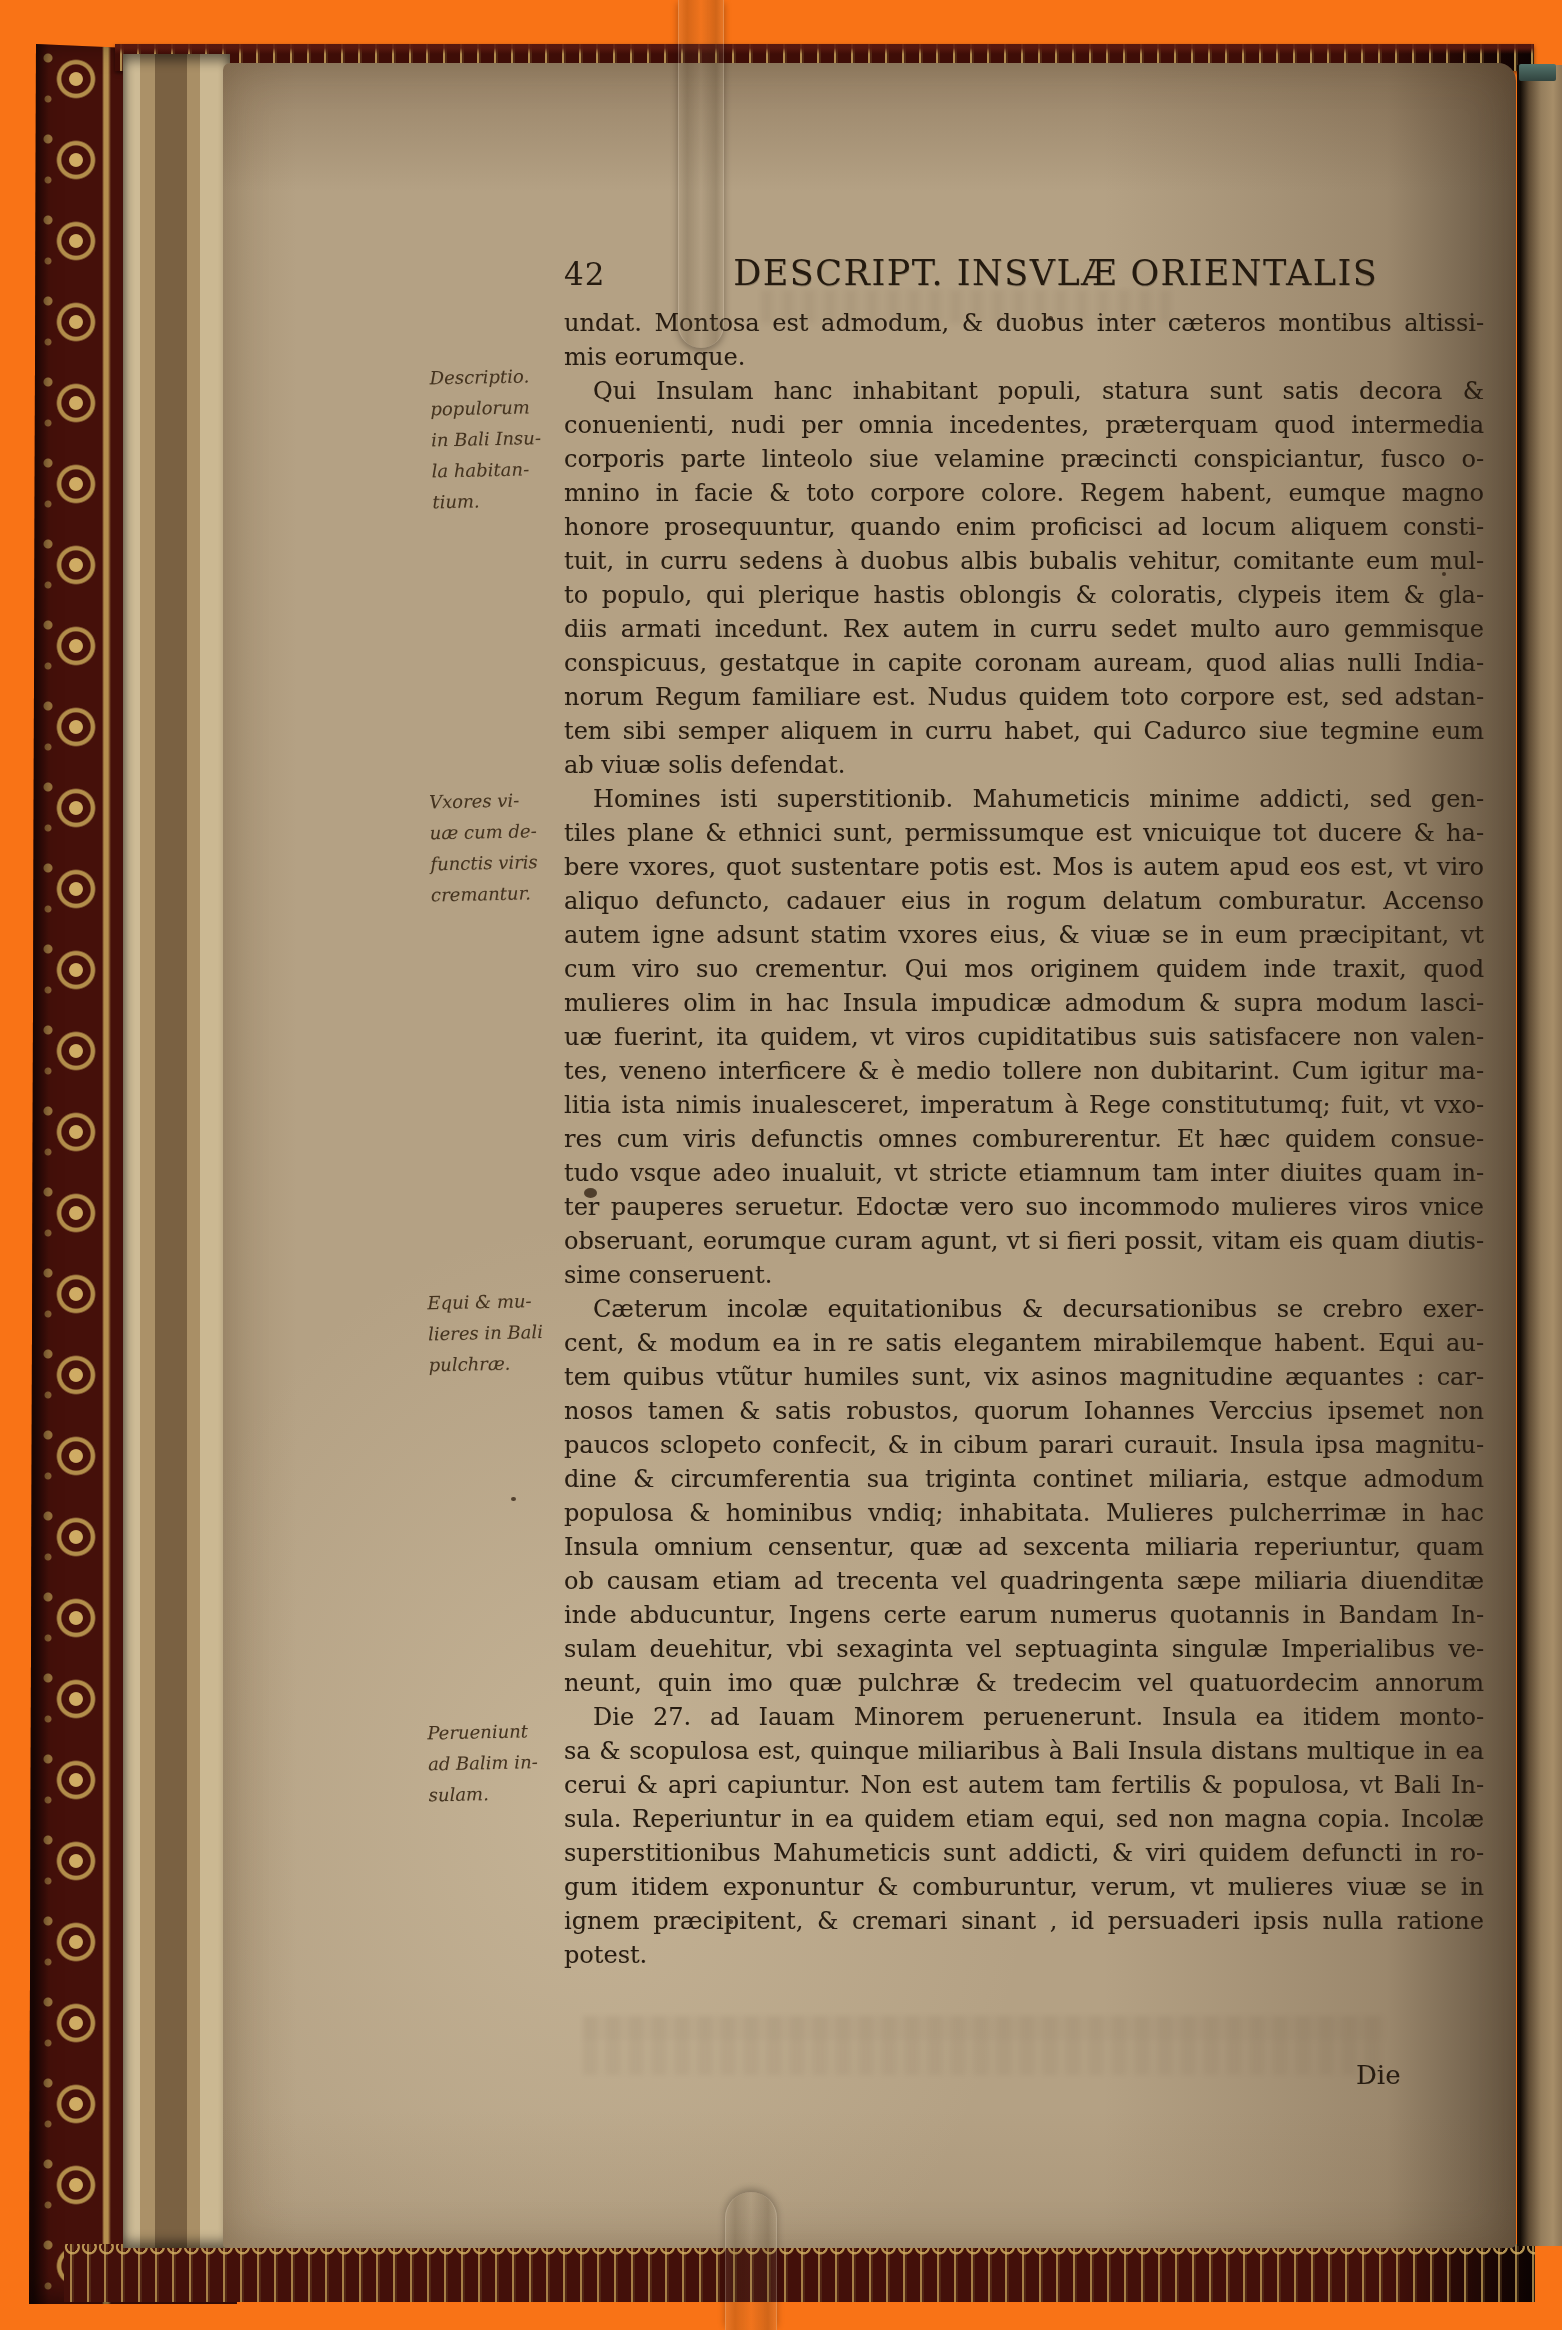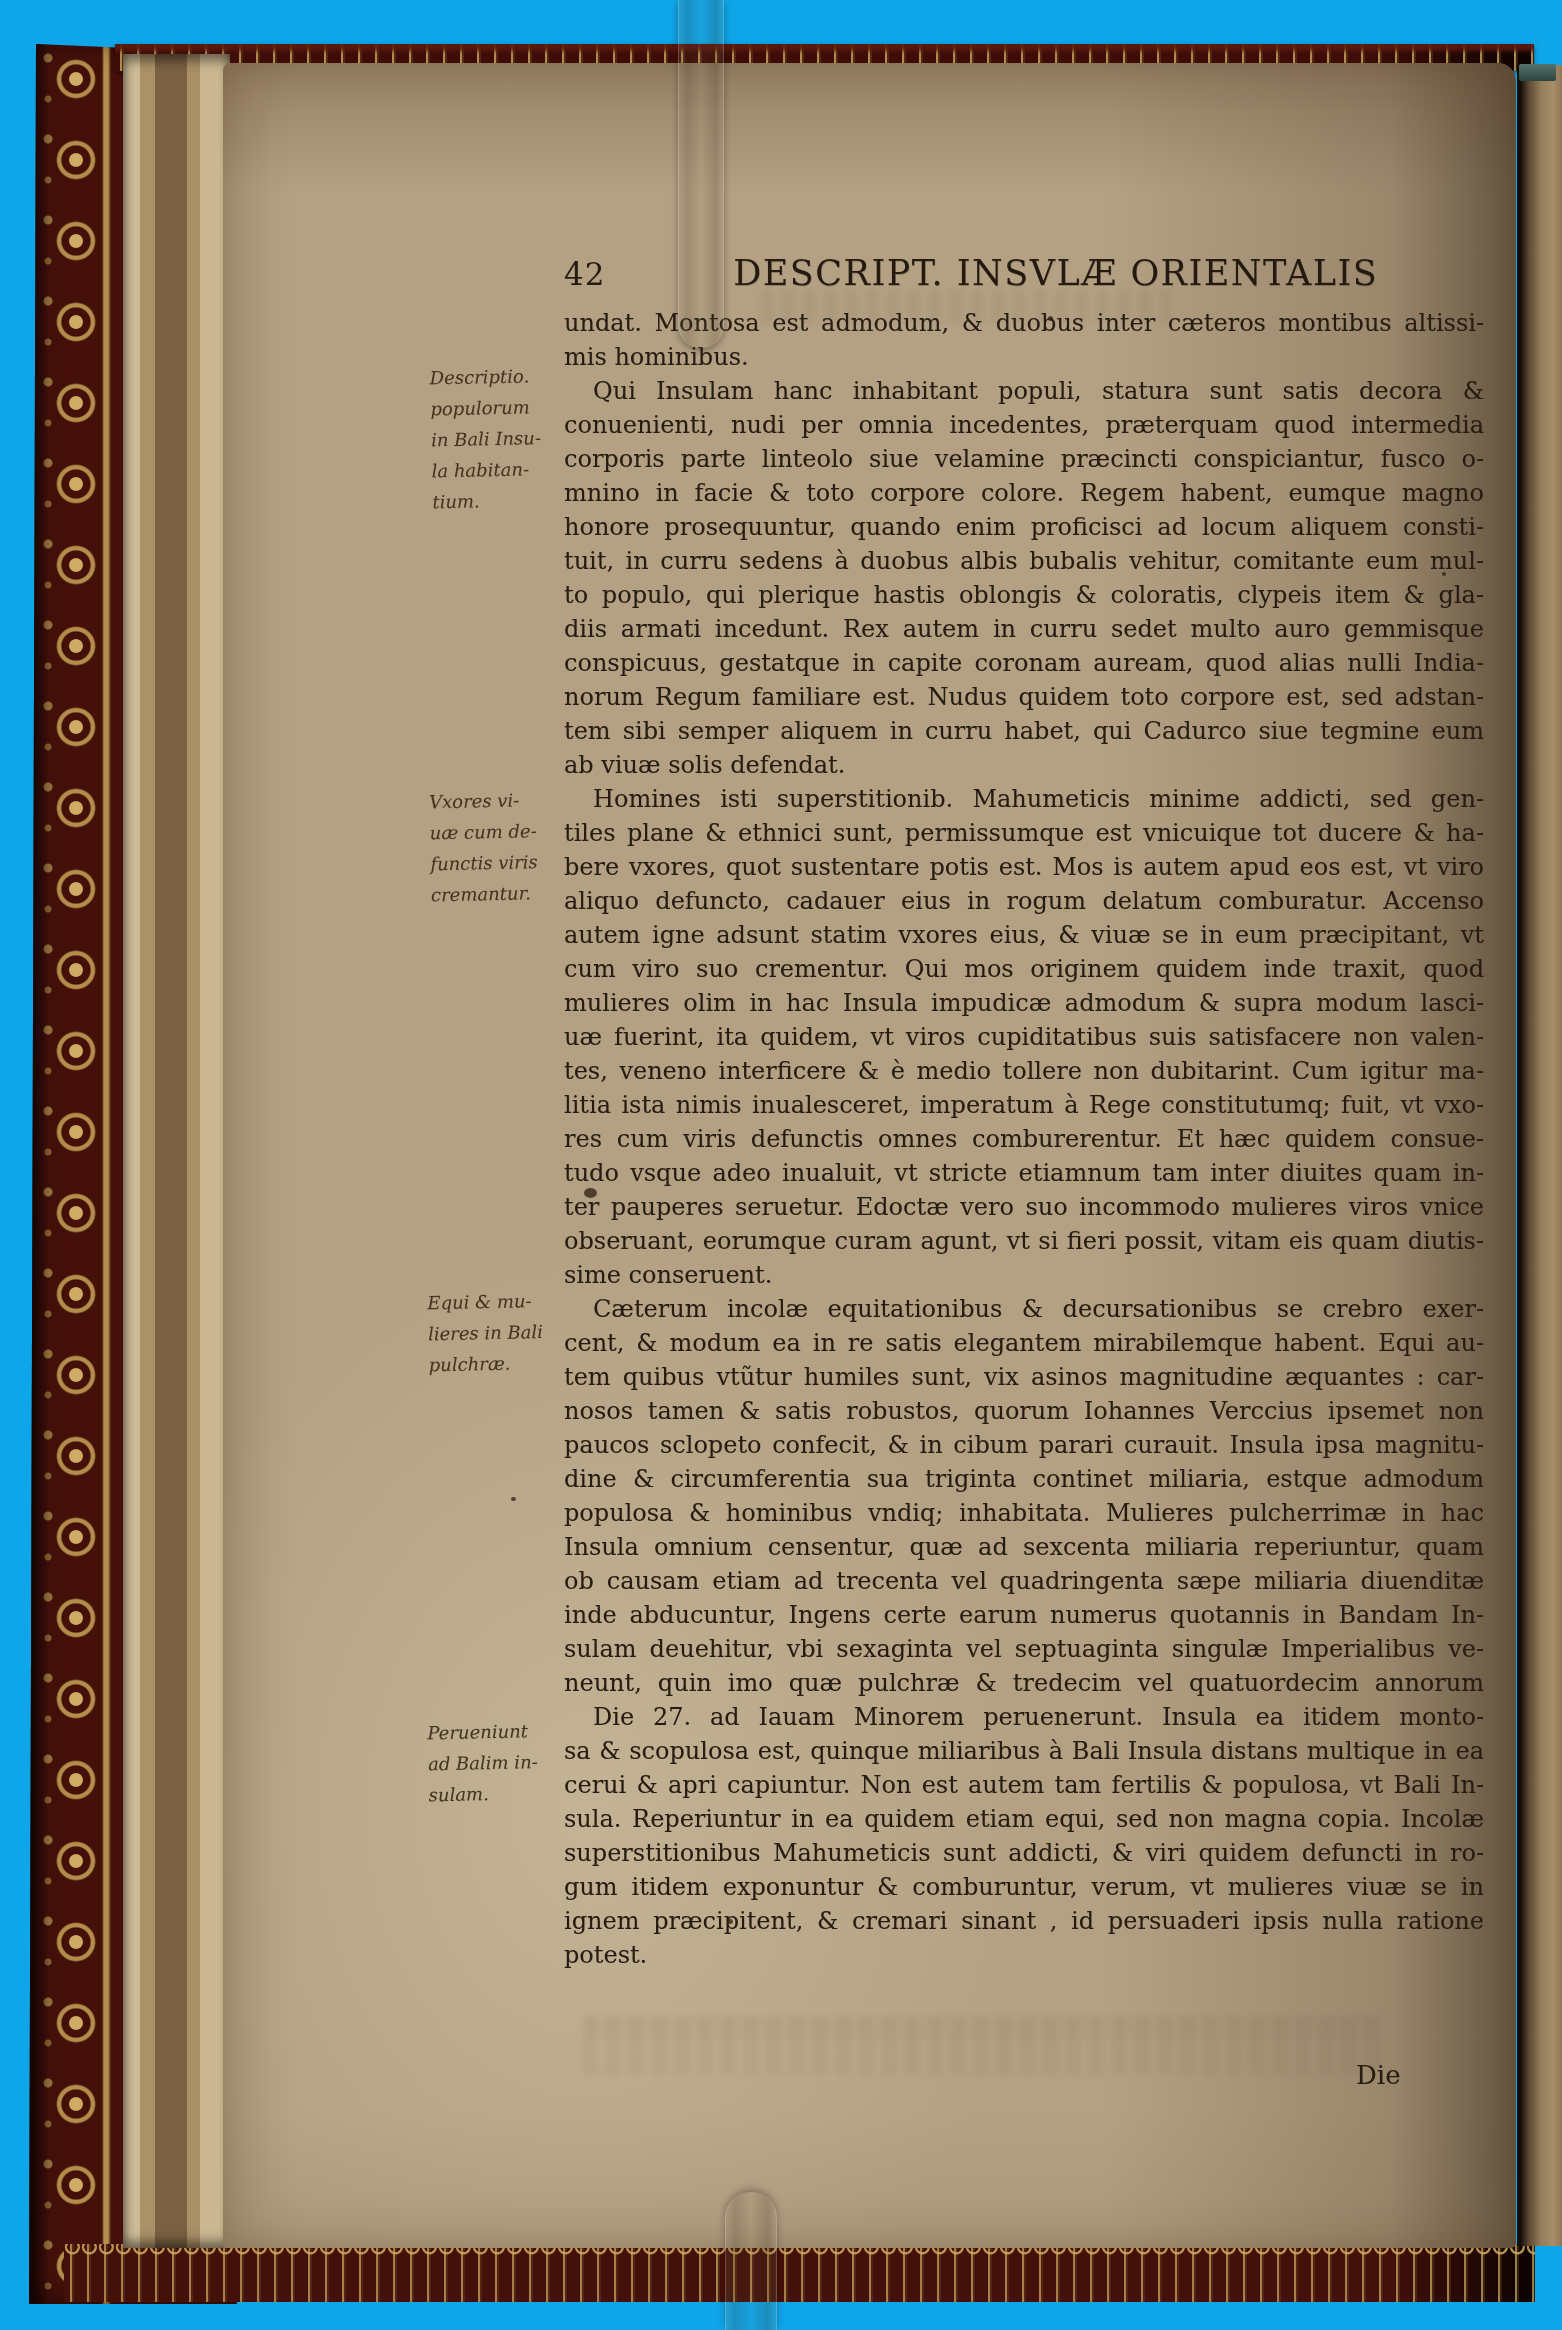--- a/index.html
+++ b/index.html
@@ -1,17 +1,17 @@
 <!DOCTYPE html>
 <html style="font-size:8px"><head>
 <meta charset="utf-8">
 <style>
   html, body { margin:0; padding:0; background:#060402; overflow:hidden; }
   .scene {
-    position:relative; width:1563px; height:2330px; background:#0ea5e9;
+    position:relative; width:1563px; height:2330px; background:#f97316;
     font-family:"DejaVu Serif", serif; overflow:hidden;
   }
   
   .cover-left{
     position:absolute; left:29px; top:38px; width:281px; height:2266px;
     background-color:#45100a;
     background-image:
       linear-gradient(90deg, rgba(0,0,0,.55) 0 5px, rgba(0,0,0,0) 20px),
       linear-gradient(90deg, rgba(255,220,150,0) 73px, rgba(200,165,90,.85) 75px 79px, rgba(120,90,45,0) 82px),
       radial-gradient(circle at 47px 41px, rgba(214,180,104,.95) 0 6.4px, rgba(214,180,104,0) 7.4px),
@@ -157,21 +157,21 @@
   <div class="speck speck-5"></div>
 
   <div class="header-row">
     <span class="page-number">42</span>
     <span class="running-title">DESCRIPT. INSVLÆ ORIENTALIS</span>
   </div>
 
   <div class="body-text">
     <section class="para">
       <div class="jlines">undat. Montosa est admodum, &amp; duobus inter cæteros montibus altissi-</div>
-      <div class="lastline">mis hominibus.</div>
+      <div class="lastline">mis eorumque.</div>
     </section>
     <section class="para indent">
       <div class="jlines">Qui Insulam hanc inhabitant populi, statura sunt satis decora &amp;
 conuenienti, nudi per omnia incedentes, præterquam quod intermedia
 corporis parte linteolo siue velamine præcincti conspiciantur, fusco o-
 mnino in facie &amp; toto corpore colore.  Regem habent, eumque magno
 honore prosequuntur, quando enim proficisci ad locum aliquem consti-
 tuit, in curru sedens à duobus albis bubalis vehitur, comitante eum mul-
 to populo, qui plerique hastis oblongis &amp; coloratis, clypeis item &amp; gla-
 diis armati incedunt.  Rex autem in curru sedet multo auro gemmisque

